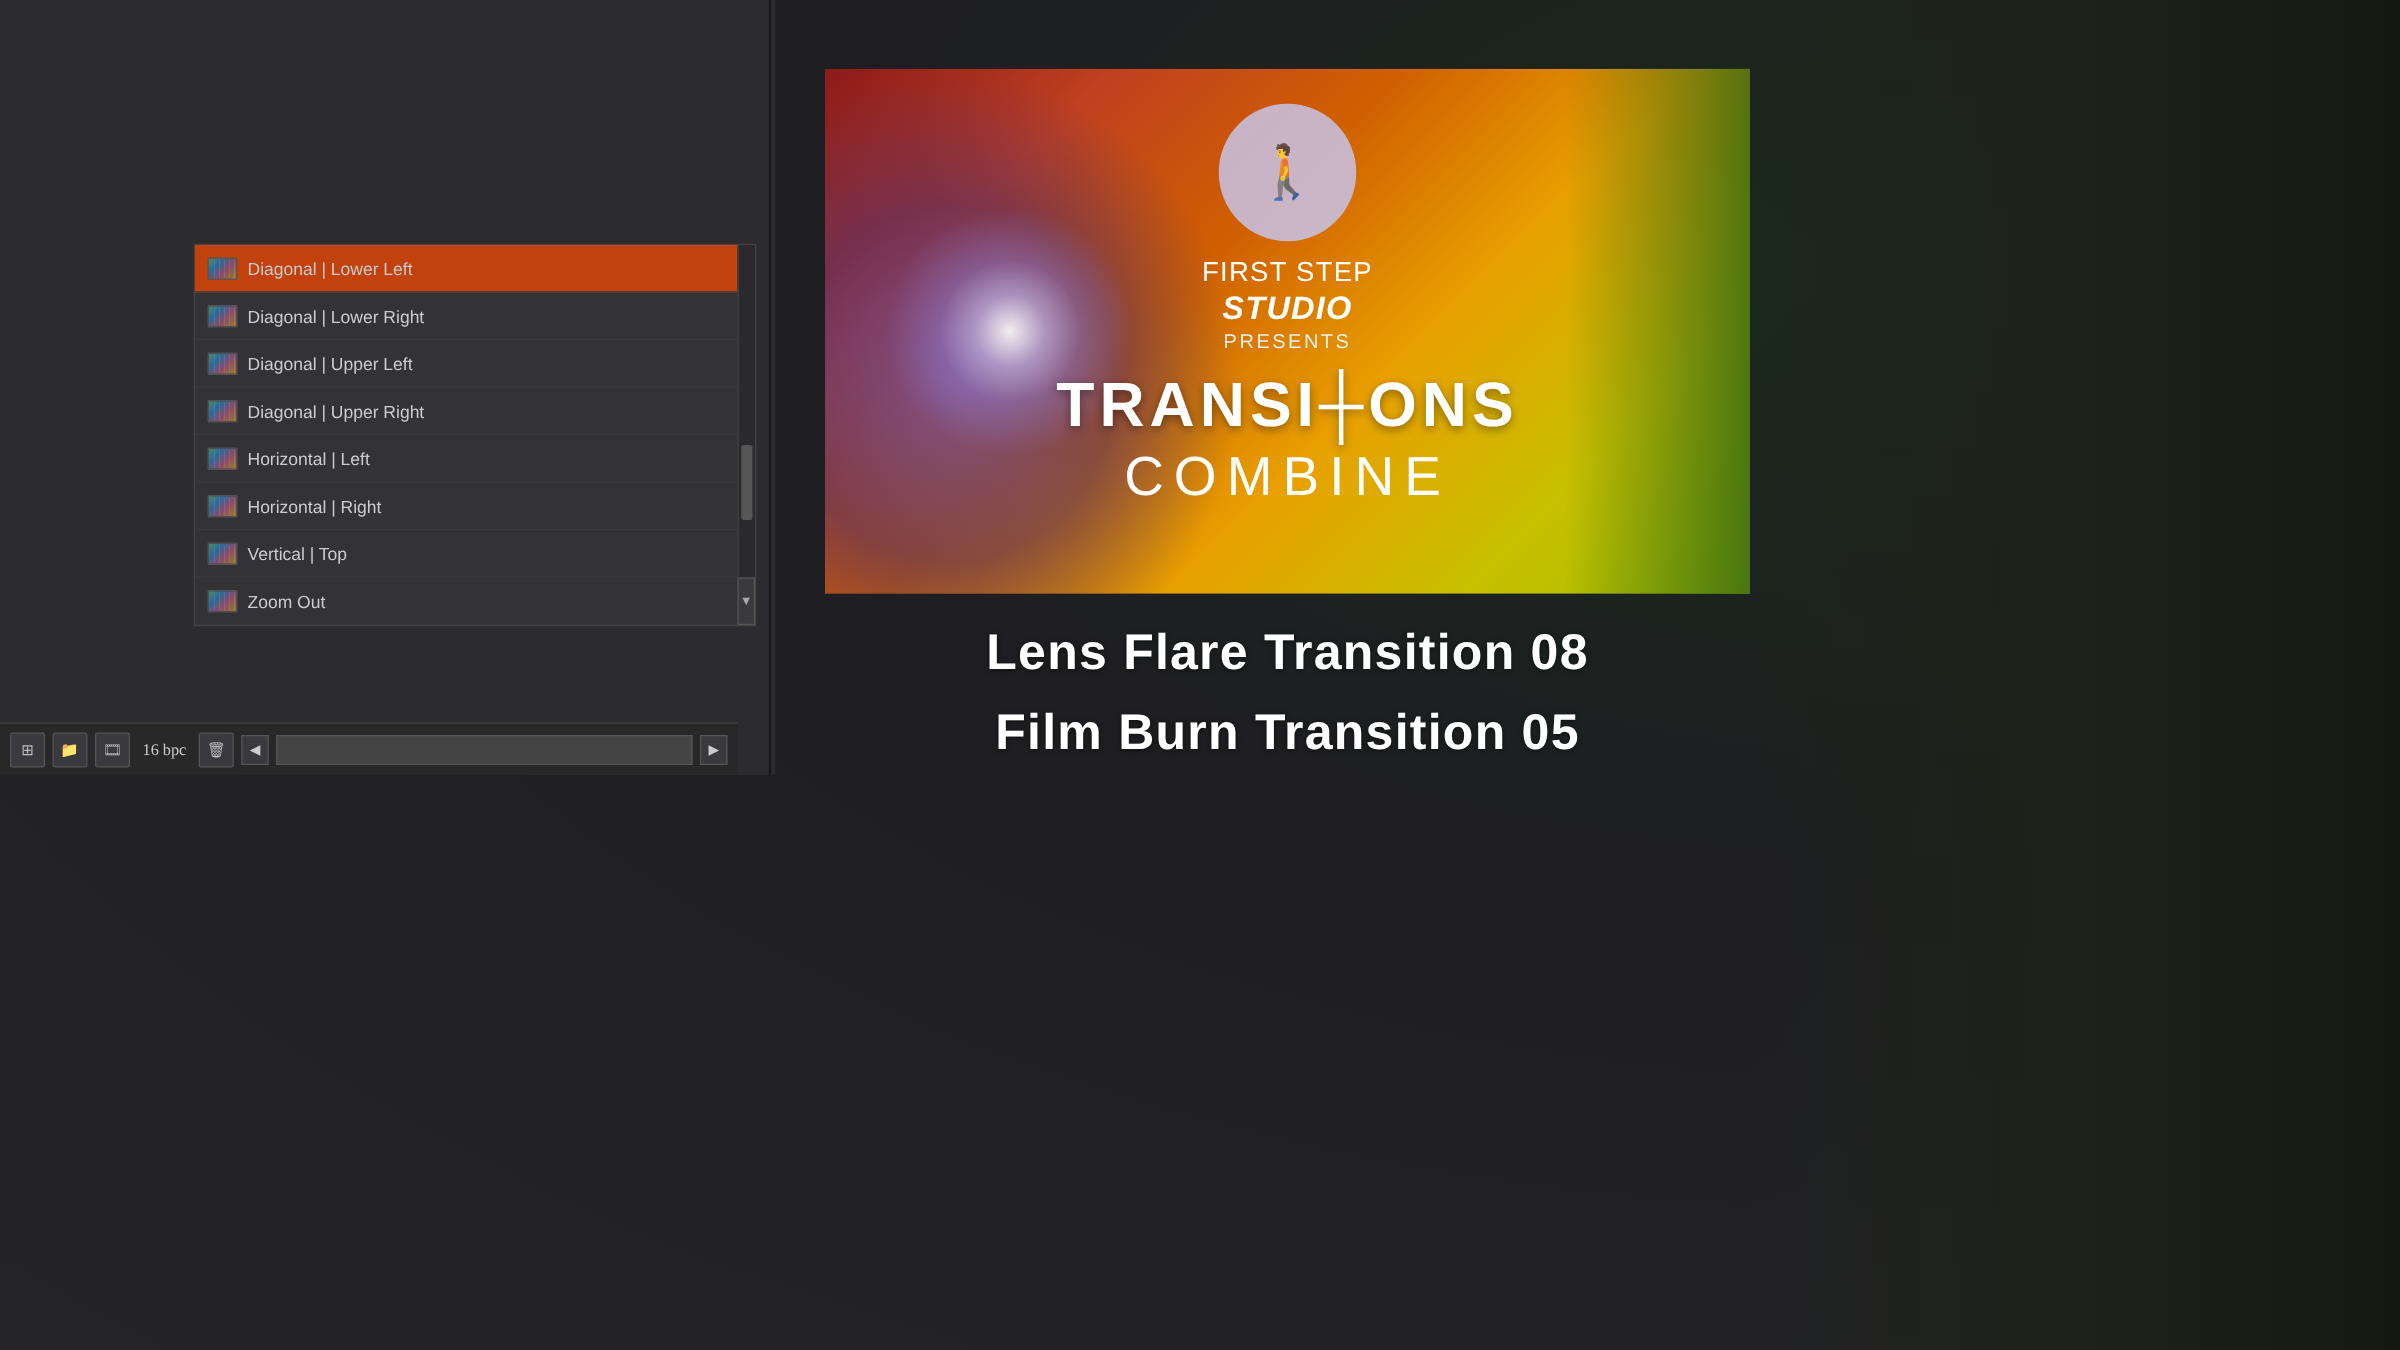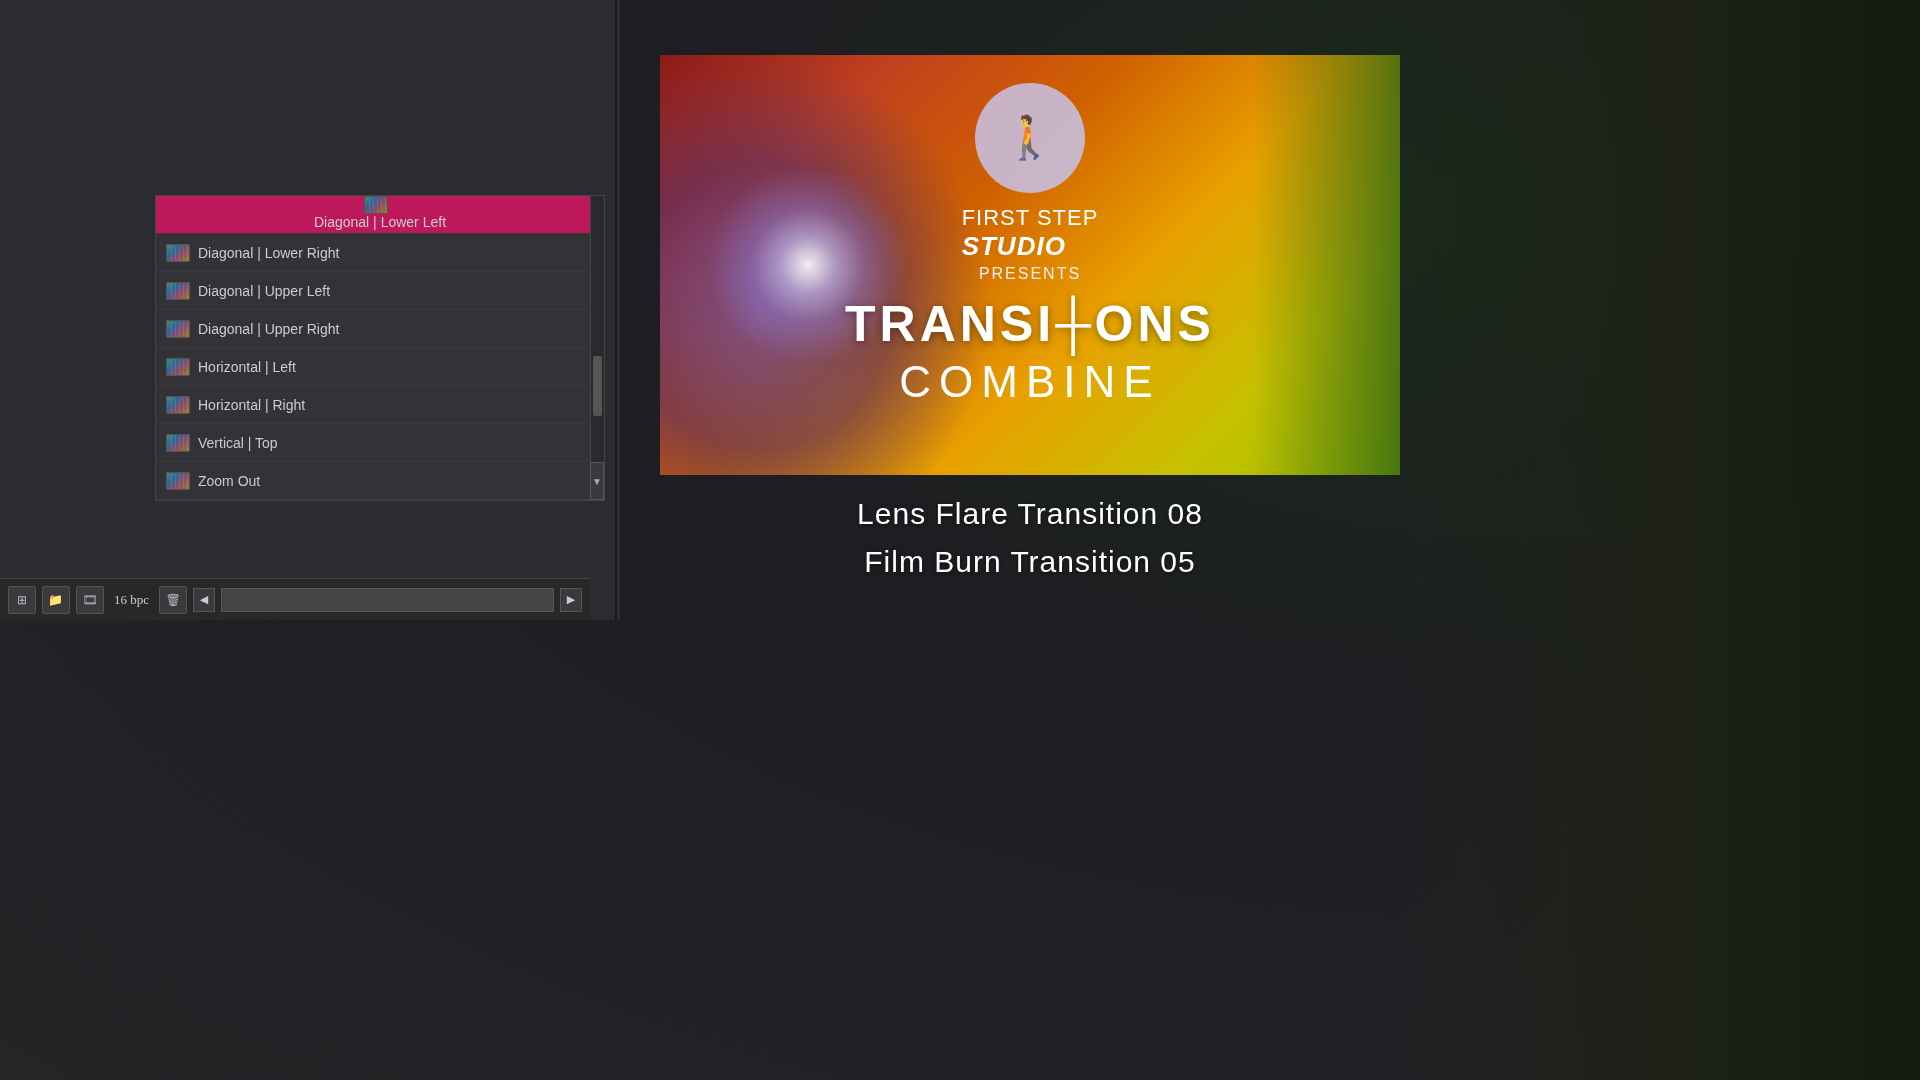--- a/index.html
+++ b/index.html
@@ -48,22 +48,21 @@
       align-items: center;
       height: 38px;
       padding: 0 10px;
       border-bottom: 1px solid #3a3a3e;
       cursor: pointer;
       color: #cccccc;
       font-size: 14px;
     }
 
     .list-item.selected {
-      background: #be185d;
-      flex-direction: column;
+      background: #c2410c;
     }
 
     .item-icon {
       width: 24px;
       height: 18px;
       margin-right: 8px;
       flex-shrink: 0;
       background: linear-gradient(135deg, #4a8a6a 0%, #2a6a9a 30%, #8a4a6a 60%, #9a7a2a 100%);
       border: 1px solid #555;
       border-radius: 1px;
@@ -253,21 +252,21 @@
       color: rgba(80, 60, 120, 0.9);
       line-height: 1;
     }
 
     
     .studio-text {
       position: absolute;
       top: 150px;
       left: 50%;
       transform: translateX(-50%);
-      text-align: left;
+      text-align: center;
       z-index: 5;
       white-space: nowrap;
     }
 
     .studio-presents {
       color: #eeeeee;
       font-size: 16px;
       font-weight: normal;
       letter-spacing: 2px;
     }
@@ -324,22 +323,22 @@
       position: absolute;
       left: 660px;
       top: 490px;
       width: 740px;
       text-align: center;
       z-index: 2;
     }
 
     .caption-line {
       color: #ffffff;
-      font-size: 30px;
-      font-weight: 400;
+      font-size: 40px;
+      font-weight: 700;
       letter-spacing: 1px;
       line-height: 1.6;
       text-shadow: 0 1px 4px rgba(0,0,0,0.5);
     }
 
     
     .right-area {
       position: absolute;
       right: 0;
       top: 0;

